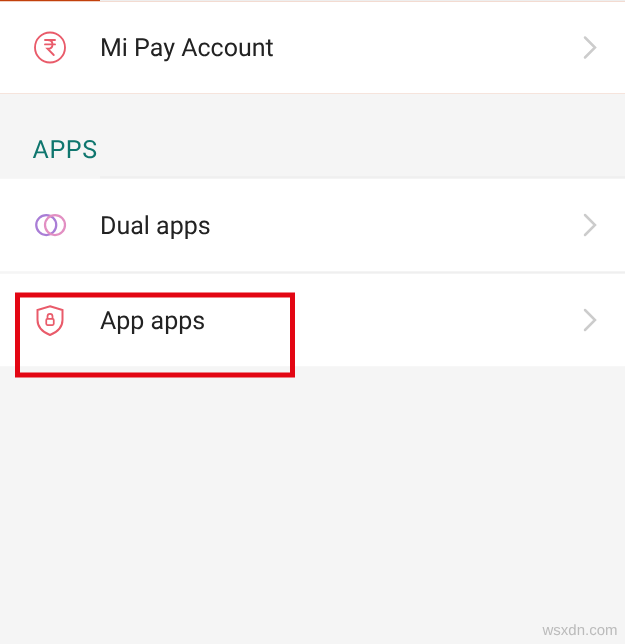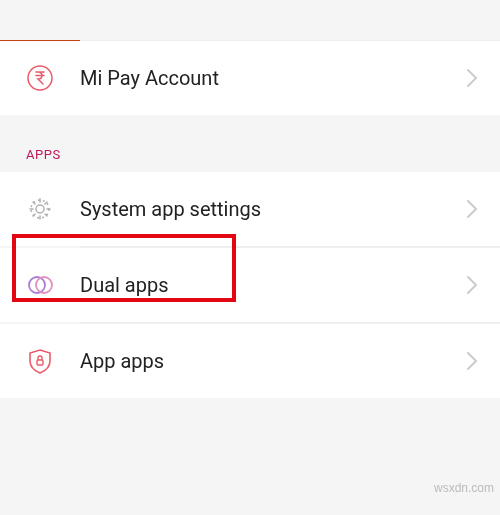--- a/index.html
+++ b/index.html
@@ -6,21 +6,20 @@
     body {
       font-family: -apple-system, BlinkMacSystemFont, 'Segoe UI', Roboto, sans-serif;
       background: #f5f5f5;
       width: 500px;
       height: 515px;
       overflow: hidden;
       position: relative;
     }
     .section-top {
       background: #c2410c;
-      margin-top: 40px;
     }
     .divider-thin {
       height: 1px;
       background: #eeeeee;
       margin-left: 80px;
     }
     .list-item {
       display: flex;
       align-items: center;
       height: 74px;
@@ -39,42 +38,42 @@
       flex: 1;
       font-size: 20px;
       color: #222222;
       font-weight: 400;
     }
     .chevron {
       color: #cccccc;
     }
     .section-header {
       padding: 22px 26px 10px 26px;
-      font-size: 13px;
-      color: #be185d;
+      font-size: 20px;
+      color: #0f766e;
       letter-spacing: 0.5px;
       background: #f5f5f5;
     }
     .gap {
       height: 10px;
       background: #f5f5f5;
     }
     .highlight-box {
       position: absolute;
       border: 4px solid #e30613;
       pointer-events: none;
       left: 12px;
       width: 224px;
       top: 234px;
       height: 68px;
     }
     .watermark {
       position: absolute;
       right: 6px;
-      bottom: 20px;
+      bottom: 4px;
       font-size: 12px;
       color: #bbbbbb;
       font-family: Arial, sans-serif;
     }
     svg { display: block; }
   </style>
 </head>
 <body>
 
 <div class="section-top">
@@ -93,35 +92,20 @@
         </svg>
     </span>
   </div>
 </div>
 
 <div class="gap"></div>
 
 <div class="section-header">APPS</div>
 
 <div class="section-apps">
-  <div class="list-item">
-    <span class="icon-wrap">
-      <svg width="28" height="28" viewBox="0 0 28 28" fill="none">
-        <circle cx="14" cy="14" r="4" stroke="#b0b0b0" stroke-width="1.5"></circle>
-        <path d="M14 4 L14 7 M14 21 L14 24 M4 14 L7 14 M21 14 L24 14 M7 7 L9 9 M19 19 L21 21 M21 7 L19 9 M9 19 L7 21" stroke="#b0b0b0" stroke-width="1.5" stroke-linecap="round"></path>
-        <circle cx="14" cy="14" r="9" stroke="#b0b0b0" stroke-width="1.5" fill="none" stroke-dasharray="2 3"></circle>
-      </svg>
-    </span>
-    <span class="label">System app settings</span>
-    <span class="chevron">
-      <svg width="12" height="20" viewBox="0 0 12 20">
-          <path d="M2 2 L10 10 L2 18" stroke="#cccccc" stroke-width="2" fill="none" stroke-linecap="round"></path>
-        </svg>
-    </span>
-  </div>
   <div class="divider-thin"></div>
 
   <div class="divider-thin"></div>
 
   <div class="list-item">
     <span class="icon-wrap">
       <svg width="28" height="28" viewBox="0 0 28 28" fill="none">
         <circle cx="11" cy="14" r="8" stroke="#a97dd6" stroke-width="1.8"></circle>
         <circle cx="18" cy="14" r="8" stroke="#e28fc2" stroke-width="1.8"></circle>
       </svg>

